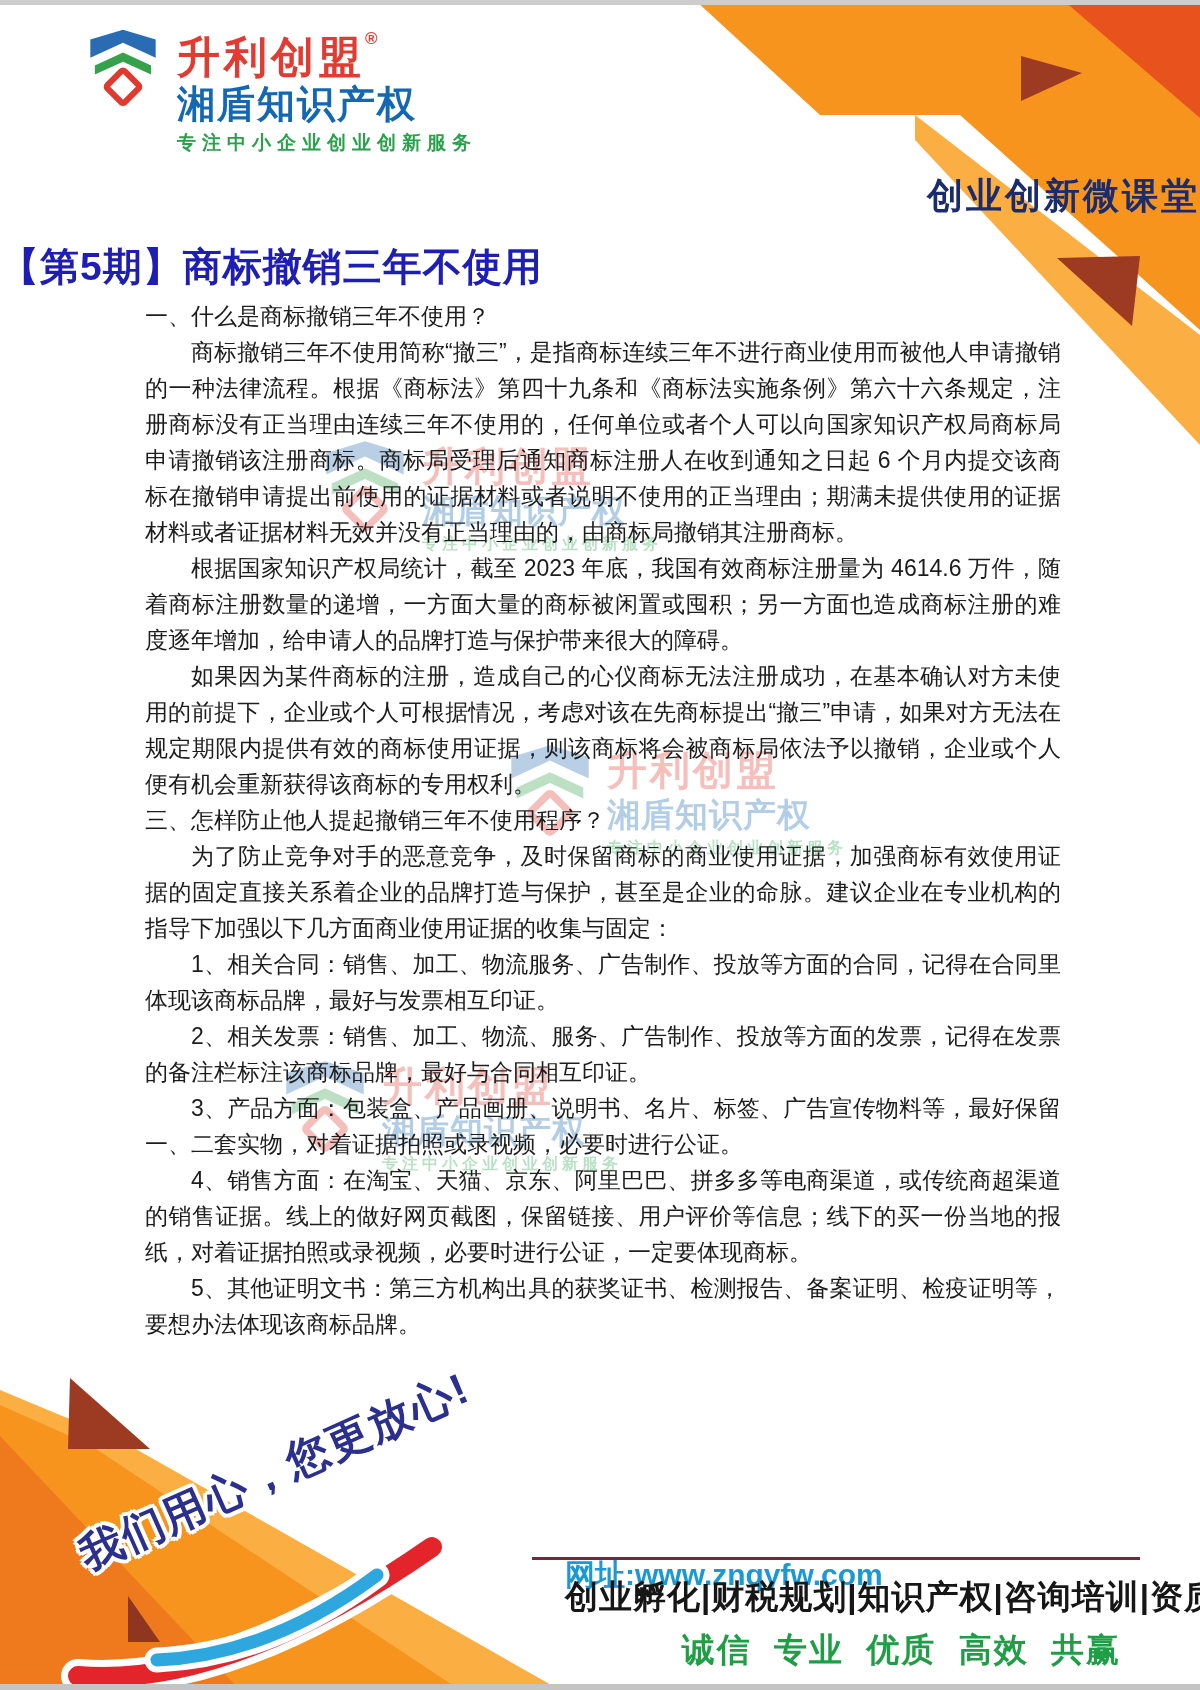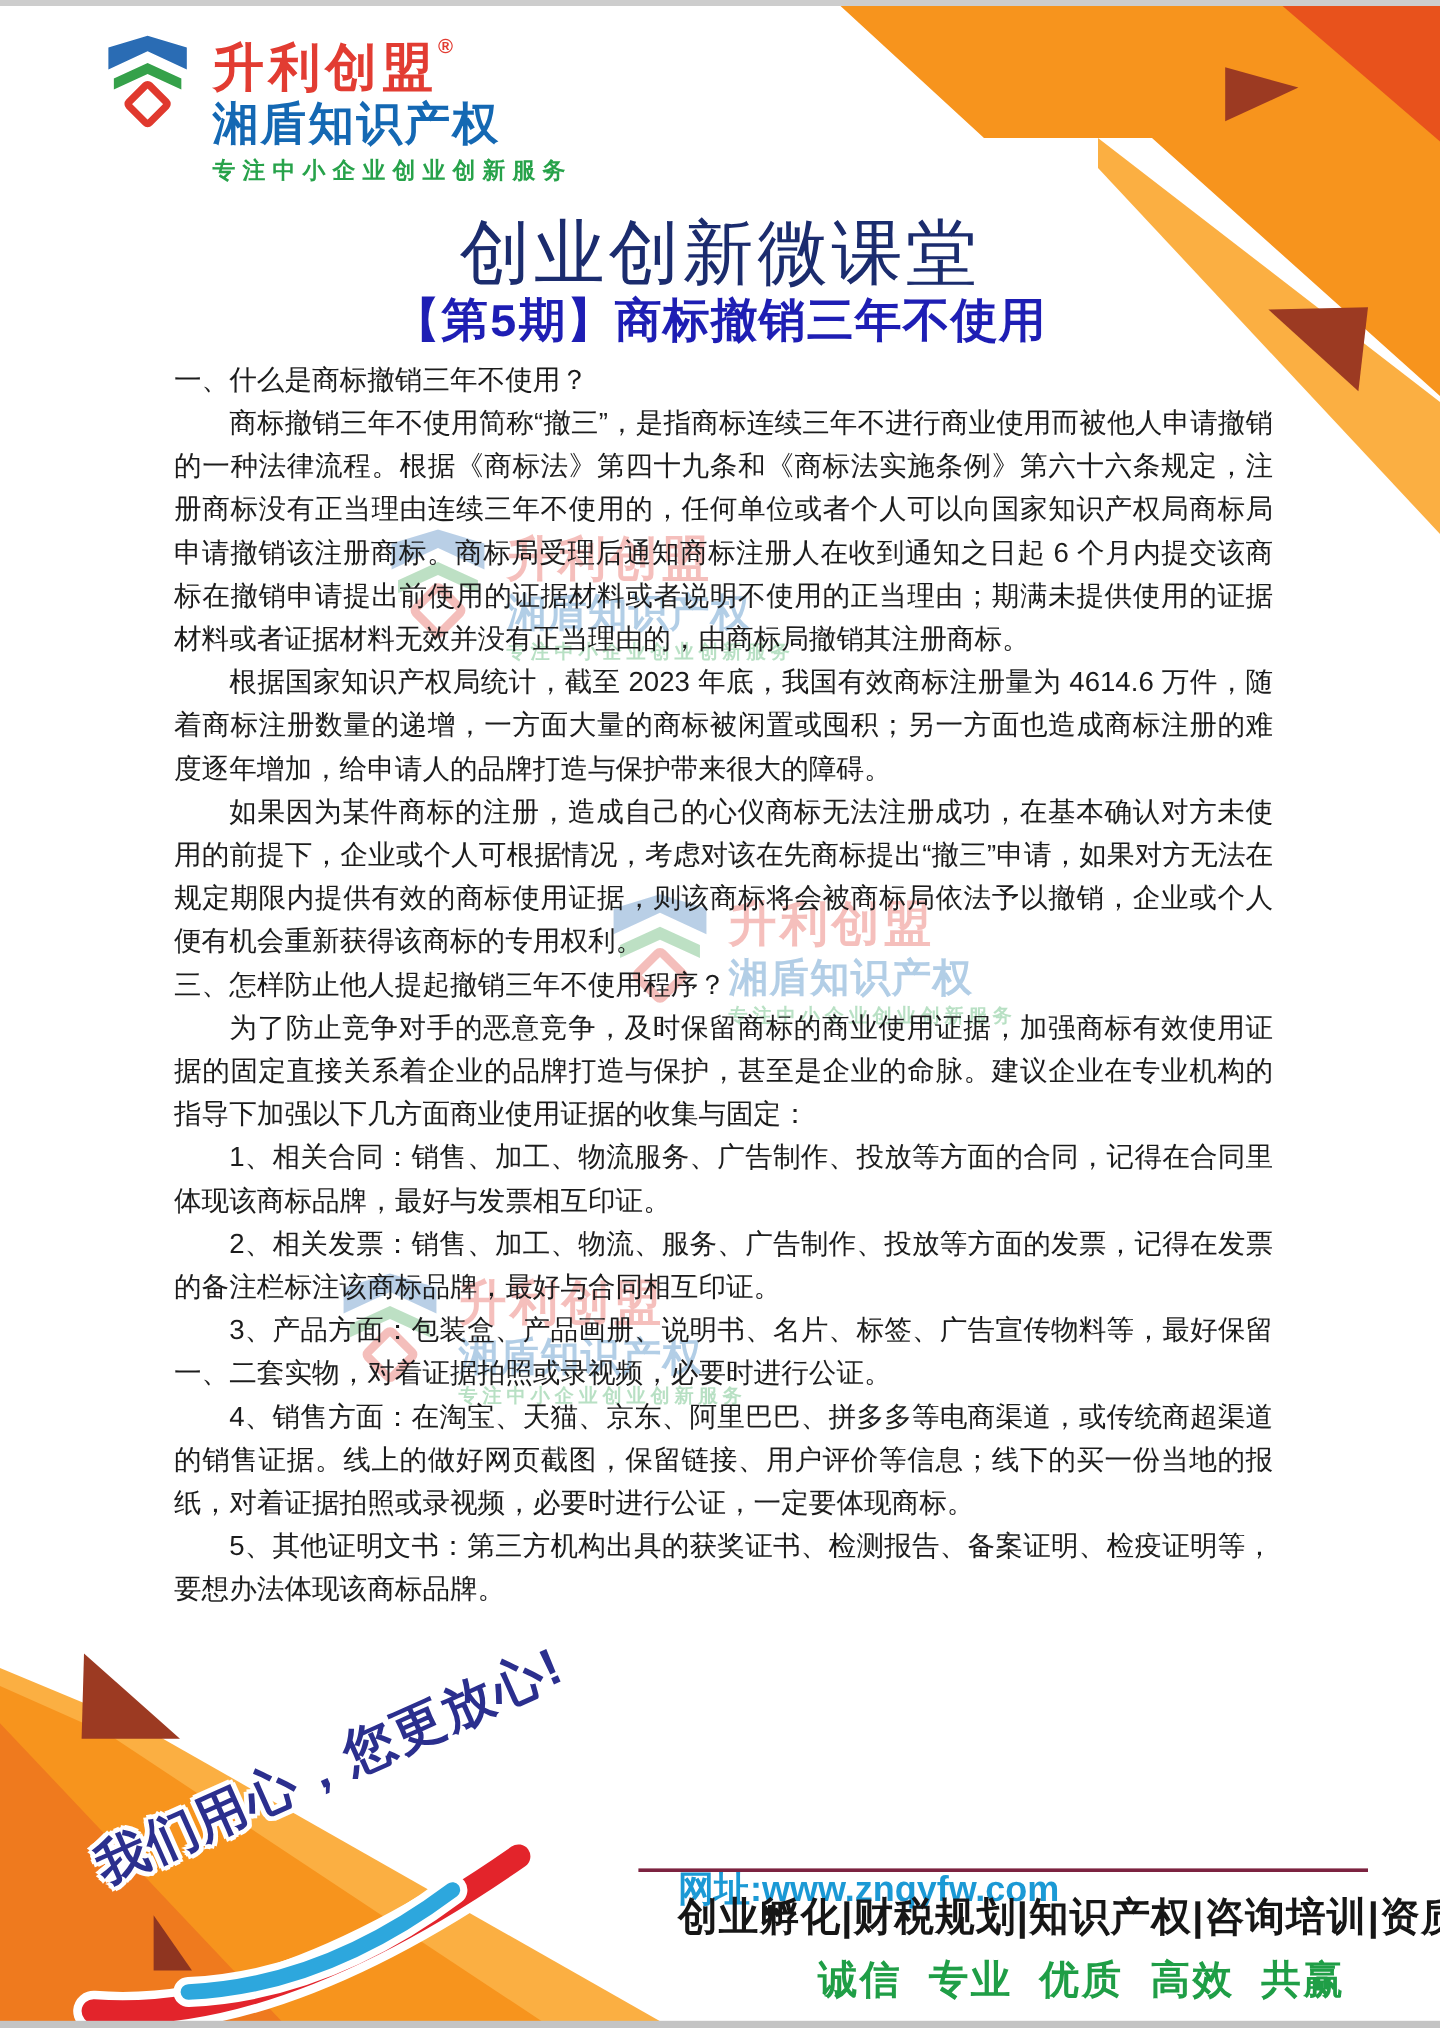--- a/index.html
+++ b/index.html
@@ -16,24 +16,24 @@
   .logo{position:absolute;left:85px;top:26px;display:flex;align-items:flex-start;gap:16px;z-index:2;}
   .logo .shield{width:76px;height:88px;flex:0 0 auto;}
   .logo-text{display:flex;flex-direction:column;}
   .brand-line{display:flex;align-items:flex-start;line-height:1;margin-top:10px;}
   .brand-name{font-size:43px;font-weight:bold;color:var(--c-brand-red);letter-spacing:4px;}
   .brand-reg{font-size:17px;font-weight:bold;color:var(--c-brand-red);position:relative;top:-6px;}
   .brand-subname{font-size:38px;font-weight:bold;color:var(--c-brand-blue);letter-spacing:2px;line-height:1;margin-top:6px;}
   .brand-tagline{font-size:19px;font-weight:bold;color:var(--c-brand-green);letter-spacing:6px;line-height:1;margin-top:10px;}
 
   
-  .page-title{position:absolute;left:0;top:172px;width:1200px;text-align:center;
-    font-size:59px;font-weight:normal;color:var(--c-title-navy);letter-spacing:3px;z-index:2;}
-  .page-subtitle{position:absolute;left:0;top:240px;width:1200px;text-align:center;
-    font-size:39px;font-weight:bold;color:var(--c-subtitle-blue);letter-spacing:1px;z-index:2;font-family:Liberation Mono, monospace;}
+  .page-title{position:absolute;left:0;top:172px;width:1200px;text-align:right;
+    font-size:36px;font-weight:bold;color:var(--c-title-navy);letter-spacing:3px;z-index:2;}
+  .page-subtitle{position:absolute;left:0;top:240px;width:1200px;text-align:left;
+    font-size:39px;font-weight:bold;color:var(--c-subtitle-blue);letter-spacing:1px;z-index:2;}
 
   
   .article{position:absolute;left:145px;top:298px;width:916px;z-index:2;
     font-size:23px;line-height:36px;color:var(--c-body-text);text-align:justify;}
   .article p{margin:0;text-indent:2em;}
   .article p.sec-heading{text-indent:0;}
 
   
   .watermark{position:absolute;display:flex;align-items:flex-start;gap:12px;opacity:0.32;z-index:1;pointer-events:none;}
   .watermark .shield{width:90px;height:102px;flex:0 0 auto;}

